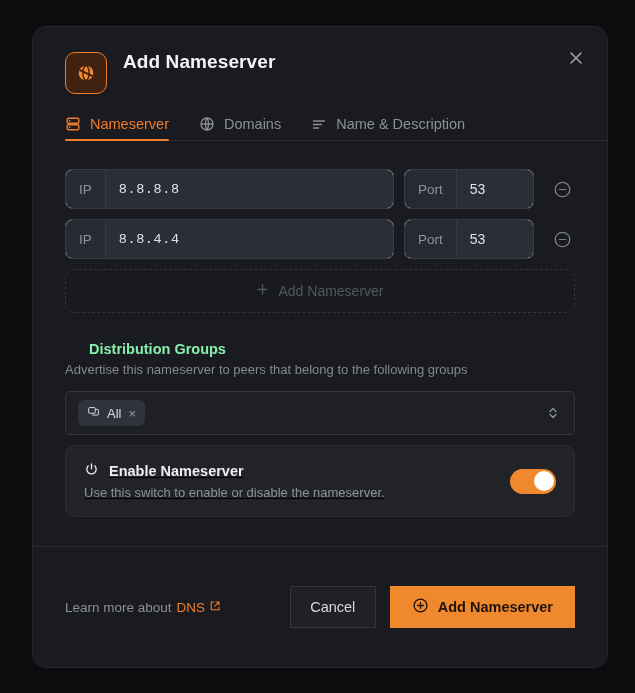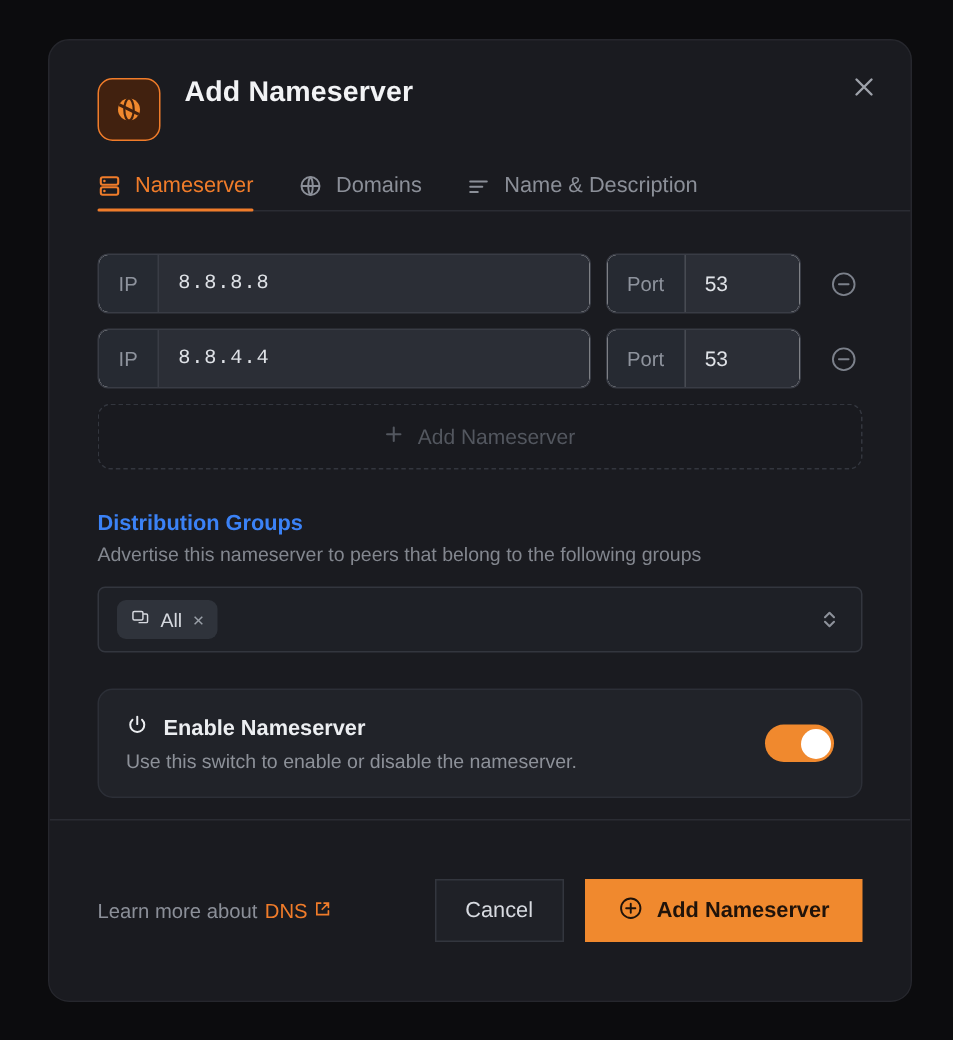--- a/index.html
+++ b/index.html
@@ -171,21 +171,22 @@
     color: #53575f;
     font-size: 14px;
     cursor: pointer;
     background: #191a1f;
   }
 
   .section-title {
     margin-top: 28px;
     font-size: 14.5px;
     font-weight: bold;
-    color: #3b82f6;
+    color: #86efac;
+    margin-left: 24px;
   }
   .section-sub {
     margin-top: 5px;
     font-size: 13px;
     color: #83878f;
   }
 
   .multiselect {
     margin-top: 14px;
     min-height: 44px;
@@ -204,28 +205,29 @@
     padding: 0 9px;
     border-radius: 6px;
     background: #2f333b;
     color: #d7dae0;
     font-size: 13px;
   }
   .chip-x { color: #9aa0a8; font-size: 13px; line-height: 1; cursor: pointer; }
   .select-caret { color: #8c9099; flex: 0 0 auto; display:flex; }
 
   .enable-box {
-    margin-top: 24px;
+    margin-top: 10px;
     border: 1px solid #2c2f37;
     border-radius: 10px;
     background: #212329;
     padding: 16px 18px 16px 18px;
     display: flex;
     align-items: center;
     gap: 12px;
+    text-decoration: underline;
   }
   .enable-text { flex: 1 1 auto; }
   .enable-title {
     display: flex; align-items: center; gap: 10px;
     font-size: 14.5px;
     font-weight: bold;
     color: #eceef1;
   }
   .enable-sub {
     margin-top: 5px;

